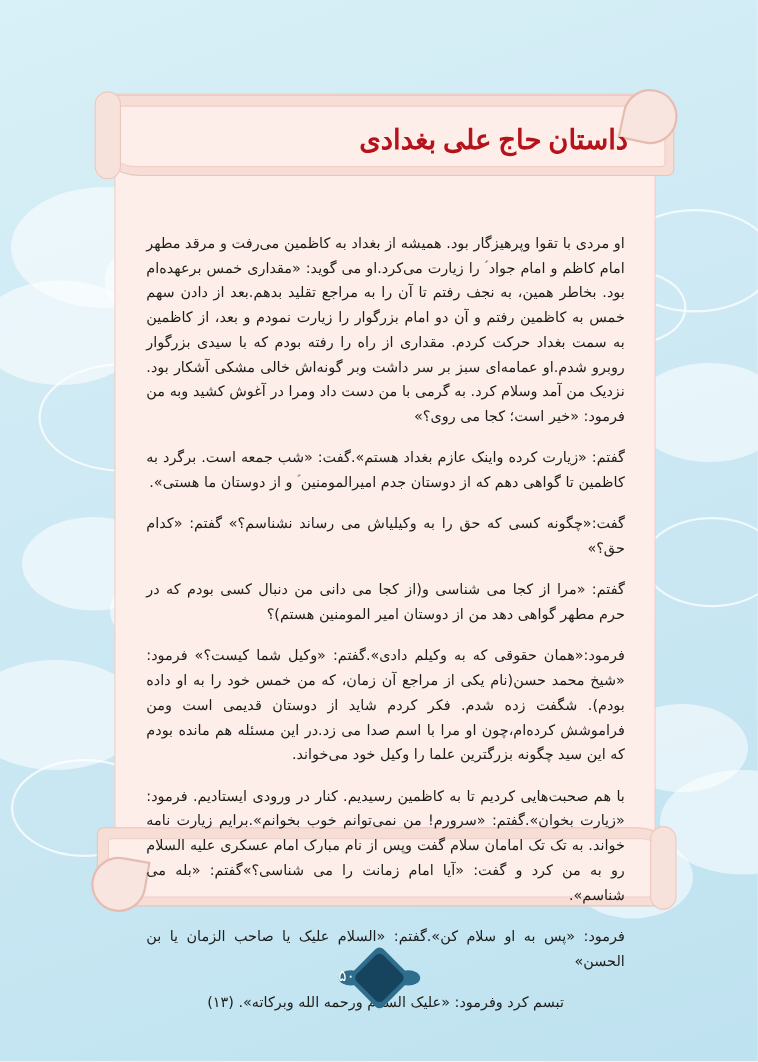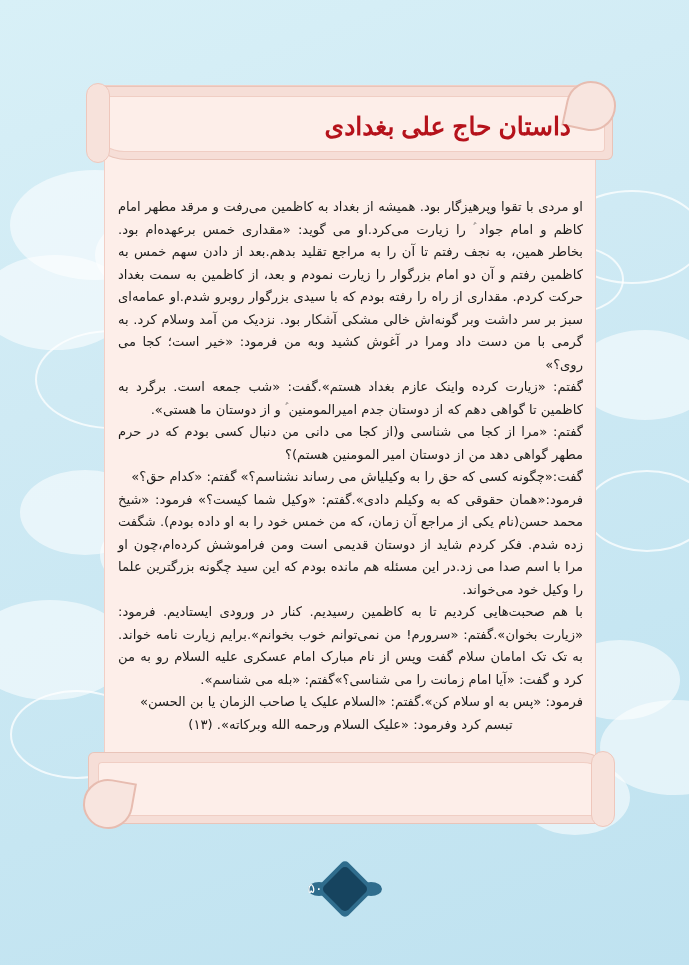--- a/index.html
+++ b/index.html
@@ -161,21 +161,21 @@
     height: 74px;
     border: 1px solid #eec7bc;
     border-radius: 12px;
     background: #f7e2db;
   }
 
   .scroll-title {
     position: absolute;
     top: 26px;
     right: 42px;
-    font-family: Liberation Sans, sans-serif;
+    font-family: Liberation Serif, serif;
     font-size: 25px;
     font-weight: bold;
     color: #b5121b;
     direction: rtl;
     letter-spacing: 0;
   }
 
   .content {
     position: absolute;
     right: 30px;
@@ -184,21 +184,21 @@
     height: 580px;
     direction: rtl;
     text-align: justify;
     text-align-last: right;
     font-size: 13.1px;
     line-height: 1.72;
     color: #1d1d1b;
     font-family: "DejaVu Sans", sans-serif;
   }
   .content p {
-    margin: 0;
+    margin: 15px;
   }
   .content p + p { margin-top: 0px; }
   .content p.last { text-align: left; text-align-last: center; }
 
   
   .medallion {
     position: absolute;
     left: 50%;
     transform: translateX(-50%);
     bottom: 52px;
@@ -286,22 +286,22 @@
       <div class="roll-top-inner"></div>
       <div class="curl-tr"></div>
       <div class="curl-tl"></div>
     </div>
 
     <div class="scroll-title">داستان حاج علی بغدادی</div>
 
     <div class="content">
       <p>او مردی با تقوا وپرهیزگار بود. همیشه از بغداد به کاظمین می‌رفت و مرقد مطهر امام کاظم و امام جواد ؑ را زیارت می‌کرد.او می گوید: «مقداری خمس برعهده‌ام بود. بخاطر همین، به نجف رفتم تا آن را به مراجع تقلید بدهم.بعد از دادن سهم خمس به کاظمین رفتم و آن دو امام بزرگوار را زیارت نمودم و بعد، از کاظمین به سمت بغداد حرکت کردم. مقداری از راه را رفته بودم که با سیدی بزرگوار روبرو شدم.او عمامه‌ای سبز بر سر داشت وبر گونه‌اش خالی مشکی آشکار بود. نزدیک من آمد وسلام کرد. به گرمی با من دست داد ومرا در آغوش کشید وبه من فرمود: «خیر است؛ کجا می روی؟»</p>
       <p>گفتم: «زیارت کرده واینک عازم بغداد هستم».گفت: «شب جمعه است. برگرد به کاظمین تا گواهی دهم که  از دوستان  جدم امیرالمومنین ؑ و از دوستان ما هستی».</p>
+      <p>گفت:«چگونه کسی که حق را به وکیلیاش می رساند نشناسم؟» گفتم: «کدام حق؟»</p>
       <p>گفتم: «مرا از کجا می شناسی و(از کجا می دانی من دنبال کسی بودم که در حرم مطهر گواهی دهد من از دوستان امیر المومنین هستم)؟</p>
-      <p>گفت:«چگونه کسی که حق را به وکیلیاش می رساند نشناسم؟» گفتم: «کدام حق؟»</p>
       <p>فرمود:«همان حقوقی که به وکیلم دادی».گفتم: «وکیل شما کیست؟» فرمود: «شیخ محمد حسن(نام یکی از مراجع آن زمان، که من خمس خود را به او داده بودم). شگفت زده شدم. فکر کردم شاید از دوستان قدیمی است ومن فراموشش کرده‌ام،چون او مرا با اسم صدا می زد.در این مسئله هم مانده بودم که این سید چگونه بزرگترین علما را وکیل خود می‌خواند.</p>
       <p>با هم صحبت‌هایی کردیم تا به کاظمین رسیدیم. کنار در ورودی ایستادیم. فرمود: «زیارت بخوان».گفتم: «سرورم! من نمی‌توانم خوب بخوانم».برایم زیارت نامه خواند. به تک تک امامان سلام گفت وپس از نام مبارک امام عسکری علیه السلام رو به من کرد و گفت: «آیا  امام زمانت را می شناسی؟»گفتم: «بله می شناسم».</p>
       <p>فرمود: «پس به او سلام کن».گفتم: «السلام علیک یا صاحب الزمان یا بن الحسن»</p>
       <p class="last">تبسم کرد وفرمود: «علیک السلام ورحمه الله وبرکاته». (۱۳)</p>
     </div>
   </div>
 
   <div class="medallion">
     <div class="wing left"></div>
     <div class="wing right"></div>

